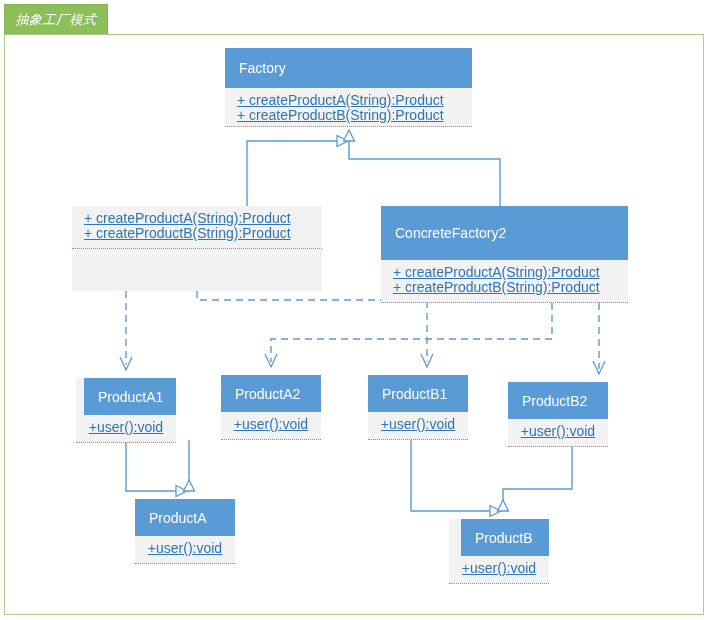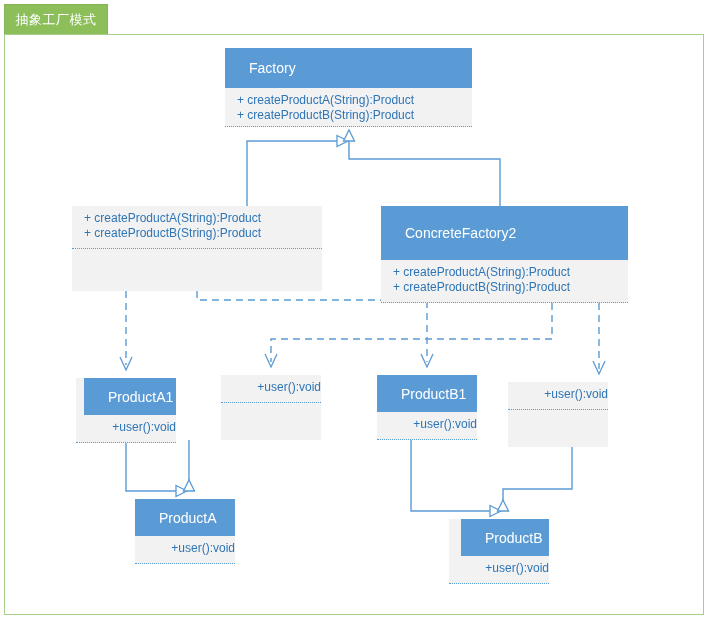--- a/index.html
+++ b/index.html
@@ -28,20 +28,21 @@
     display: flex;
     align-items: center;
     justify-content: center;
   }
   #tab-label {
     color: #ffffff;
     font-size: 13px;
     letter-spacing: 0.5px;
     font-family: "DejaVu Sans", sans-serif;
     white-space: nowrap;
+    font-style: italic;
   }
   
   #frame {
     position: absolute;
     left: 4px;
     top: 34px;
     width: 700px;
     height: 581px;
     border: 1px solid #A8CE8C;
     box-sizing: border-box;
@@ -60,40 +61,41 @@
     box-sizing: border-box;
     background: #F2F2F2;
   }
   .uml .hdr {
     background: #5B9BD5;
     color: #ffffff;
     box-sizing: border-box;
     display: flex;
     align-items: center;
     font-size: 14px;
-    padding-left: 24px;
+    padding-left: 14px;
     white-space: nowrap;
     overflow: hidden;
   }
   .uml .body {
     box-sizing: border-box;
     padding: 5px 0 4px 0;
     border-bottom: 1px dotted #5B9BD5;
     background: #F2F2F2;
   }
   .uml .mrow {
     color: #2E75B6;
-    font-size: 12px;
+    font-size: 14px;
     line-height: 15px;
     white-space: nowrap;
     padding-left: 12px;
+    text-decoration: underline;
   }
   .uml.center .mrow {
     padding-left: 0;
-    text-align: right;
+    text-align: center;
   }
 </style>
 </head>
 <body>
 
 <div id="stage">
 
   <div id="tab">
     <span id="tab-label">抽象工厂模式</span>
   </div>
@@ -177,31 +179,33 @@
           <div class="mrow">+ createProductB(String):Product</div>
         </div>
       </div>
       <div class="uml center" style="left: 76px; top: 378px; width: 100px; height: 65px;">
         <div class="hdr" style="height: 37px; margin-left: 8px;">ProductA1</div>
         <div class="body" style="height: 28px;">
           <div class="mrow">+user():void</div>
         </div>
       </div>
       <div class="uml center" style="left: 221px; top: 375px; width: 100px; height: 65px;">
-        <div class="body" style="height: 28px;">
-          <div class="mrow">+user():void</div>
-        </div>
-      </div>
-      <div class="uml center" style="left: 377px; top: 375px; width: 100px; height: 65px;">
+        <div class="hdr" style="height: 37px;">ProductA2</div>
+        <div class="body" style="height: 28px;">
+          <div class="mrow">+user():void</div>
+        </div>
+      </div>
+      <div class="uml center" style="left: 368px; top: 375px; width: 100px; height: 65px;">
         <div class="hdr" style="height: 37px;">ProductB1</div>
         <div class="body" style="height: 28px;">
           <div class="mrow">+user():void</div>
         </div>
       </div>
       <div class="uml center" style="left: 508px; top: 382px; width: 100px; height: 65px;">
+        <div class="hdr" style="height: 37px;">ProductB2</div>
         <div class="body" style="height: 28px;">
           <div class="mrow">+user():void</div>
         </div>
       </div>
       <div class="uml center" style="left: 135px; top: 499px; width: 100px; height: 65px;">
         <div class="hdr" style="height: 37px;">ProductA</div>
         <div class="body" style="height: 28px;">
           <div class="mrow">+user():void</div>
         </div>
       </div>

